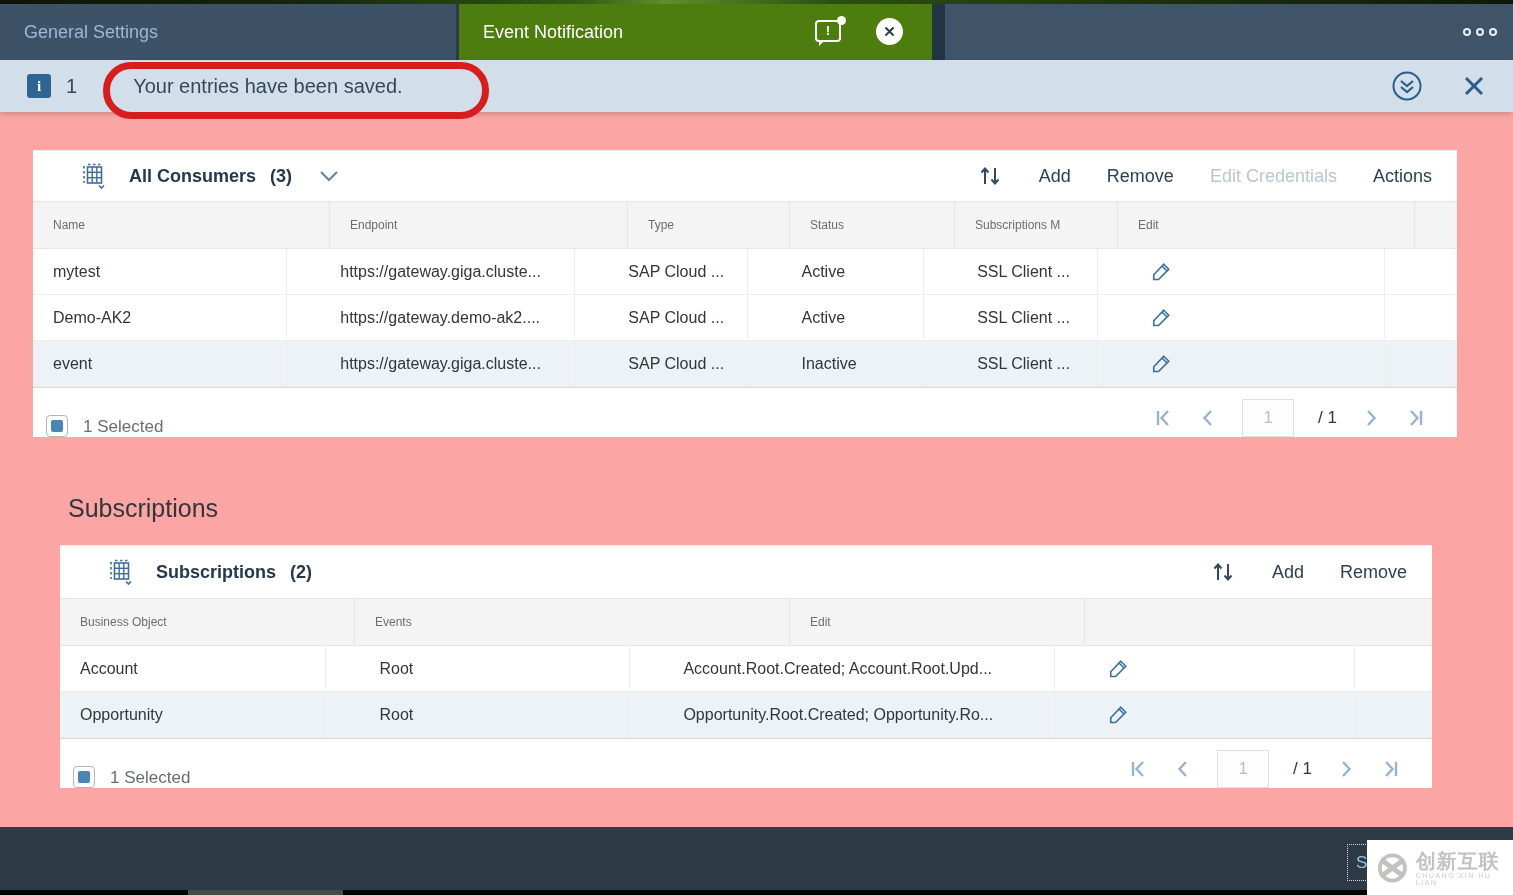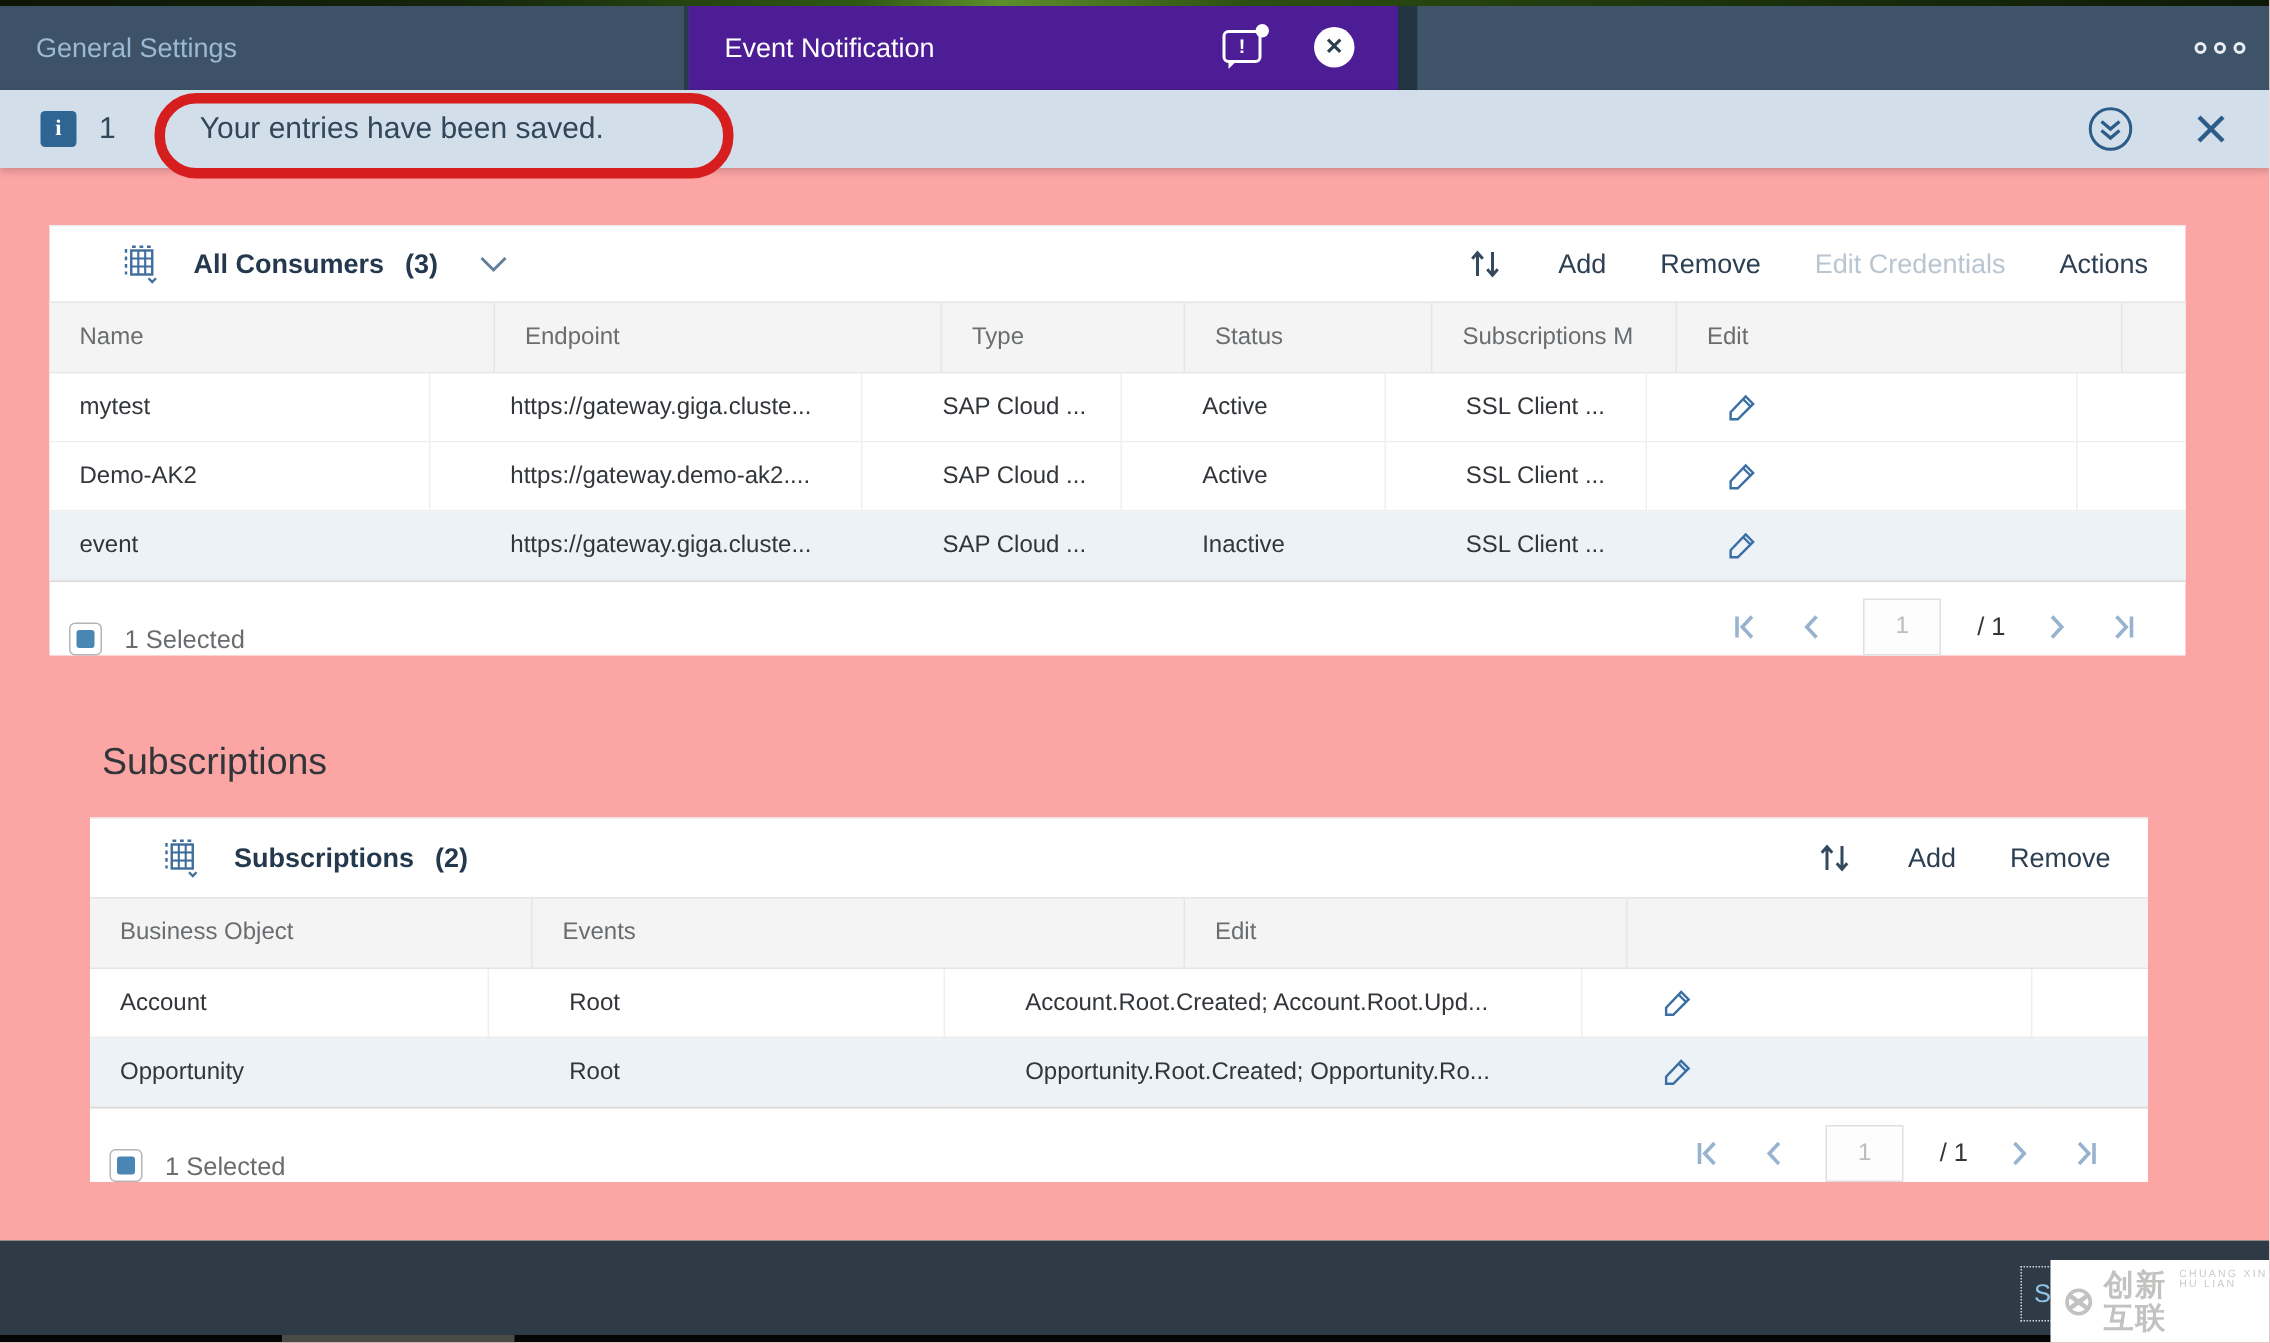--- a/index.html
+++ b/index.html
@@ -7,21 +7,21 @@
   .screen { position:relative; width:1513px; height:895px; overflow:hidden; background:#ffffff; }
 
   
   .green-strip { position:absolute; left:0; top:0; width:1513px; height:4px;
     background:linear-gradient(90deg,#0d1506 0%,#15240b 20%,#2f5a14 38%,#5d8f2c 44%,#2c4f12 55%,#1c330c 75%,#0e1807 100%); }
 
   
   .tabbar { position:absolute; left:0; top:4px; width:1513px; height:56px; display:flex; background:#3f5469; }
   .tab { height:56px; display:flex; align-items:center; font-size:18px; position:relative; cursor:pointer; }
   .tab-general { width:459px; background:#3d5267; color:#9cb9d3; padding-left:24px; border-right:3px solid #2a3c4c; }
-  .tab-active  { width:473px; background:#4c1d95; color:#ffffff; padding-left:24px; }
+  .tab-active  { width:473px; background:#4d7c0f; color:#ffffff; padding-left:24px; }
   .tab-gap { width:13px; background:#233443; }
   .tab-rest { flex:1; background:#3f5469; position:relative; }
   .bubble-icon { position:absolute; left:356px; top:16px; width:26px; height:22px; border:2px solid #fff; border-radius:4px;
     color:#fff; font-size:13px; font-weight:bold; text-align:center; line-height:18px; cursor:pointer; }
   .bubble-icon::after { content:""; position:absolute; bottom:-6px; left:2px; border-top:6px solid #fff; border-right:6px solid transparent; }
   .bubble-dot { position:absolute; top:-6px; right:-7px; width:9px; height:9px; background:#fff; border-radius:50%; }
   .tabclose-icon { position:absolute; left:417px; top:14px; width:27px; height:27px; background:#fff; border-radius:50%;
     color:#2b3e4f; font-size:15px; font-weight:bold; text-align:center; line-height:27px; cursor:pointer; }
   .overflow-icon { position:absolute; right:16px; top:24px; display:flex; gap:5px; cursor:pointer; }
   .overflow-icon span { width:8px; height:8px; border:2px solid #e8eef4; border-radius:50%; }
@@ -48,21 +48,21 @@
   .card2 .tbl-toolbar { height:52px; }
   .tbl-title-group { display:flex; align-items:center; margin-left:46px; gap:10px; cursor:pointer; }
   .tbl-title { font-size:18px; font-weight:bold; color:#24384e; margin-left:12px; }
   .tbl-count { font-size:18px; font-weight:bold; color:#24384e; margin-left:4px; }
   .variant-chevron { margin-left:16px; }
   .toolbar-right { margin-left:auto; display:flex; align-items:center; gap:36px; padding-right:25px; }
   .tb-btn { font-size:18px; color:#2c3f53; background:none; border:none; cursor:pointer; font-family:inherit; }
   .tb-btn.disabled { color:#b9c6d2; cursor:default; }
 
   .thead { display:flex; height:48px; background:#f4f4f4; border-top:1px solid #e5e5e5; border-bottom:1px solid #e5e5e5; }
-  .th { font-size:16px; color:#6a6d70; display:flex; align-items:center; padding-left:20px;
+  .th { font-size:12px; color:#6a6d70; display:flex; align-items:center; padding-left:20px;
     border-right:1px solid #e5e5e5; overflow:hidden; white-space:nowrap; }
   .trow { display:flex; height:46px; border-bottom:1px solid #ededed; background:#fff; cursor:pointer;gap:33px; }
   .trow.selected { background:#edf2f7; }
   .td { font-size:16px; color:#32363a; display:flex; align-items:center; padding-left:20px;
     border-right:1px solid #efefef; overflow:hidden; white-space:nowrap; }
   .th:last-child,.td:last-child { border-right:none; }
 
   
   .c-name{width:297px;} .c-end{width:298px;} .c-type{width:162px;} .c-status{width:165px;} .c-auth{width:163px;} .c-edit{width:297px;} .c-x{width:42px;}
   
@@ -83,21 +83,21 @@
   
   .footerbar { position:absolute; left:0; top:827px; width:1513px; height:63px; background:#2e3a46; }
   .save-btn { position:absolute; left:1347px; top:17px; height:37px; padding:0 22px 0 8px; background:transparent;
     border:1px dotted #cfd8de; color:#8ec3ea; font-size:17px; font-family:inherit; cursor:pointer; z-index:10; }
   .bottom-strip { position:absolute; left:0; top:890px; width:1513px; height:5px; background:#050505; }
   .bottom-strip span { position:absolute; left:188px; width:155px; height:5px; background:#4a4a46; display:block; }
 
   
   .watermark { position:absolute; left:1367px; top:840px; width:146px; height:55px; background:#ffffff; z-index:60;
     display:flex; align-items:center; padding-left:8px; }
-  .wm-text { margin-left:6px; display:flex; flex-direction:row; }
+  .wm-text { margin-left:6px; display:flex; flex-direction:column; }
   .wm-cn { font-size:20px; font-weight:bold; color:#c3c2c1; line-height:22px; letter-spacing:1px; }
   .wm-en { font-size:7px; color:#cbcac9; letter-spacing:1.5px; }
 </style>
 </head>
 <body>
 
 <div class="screen">
 
   <div class="green-strip"></div>
 

